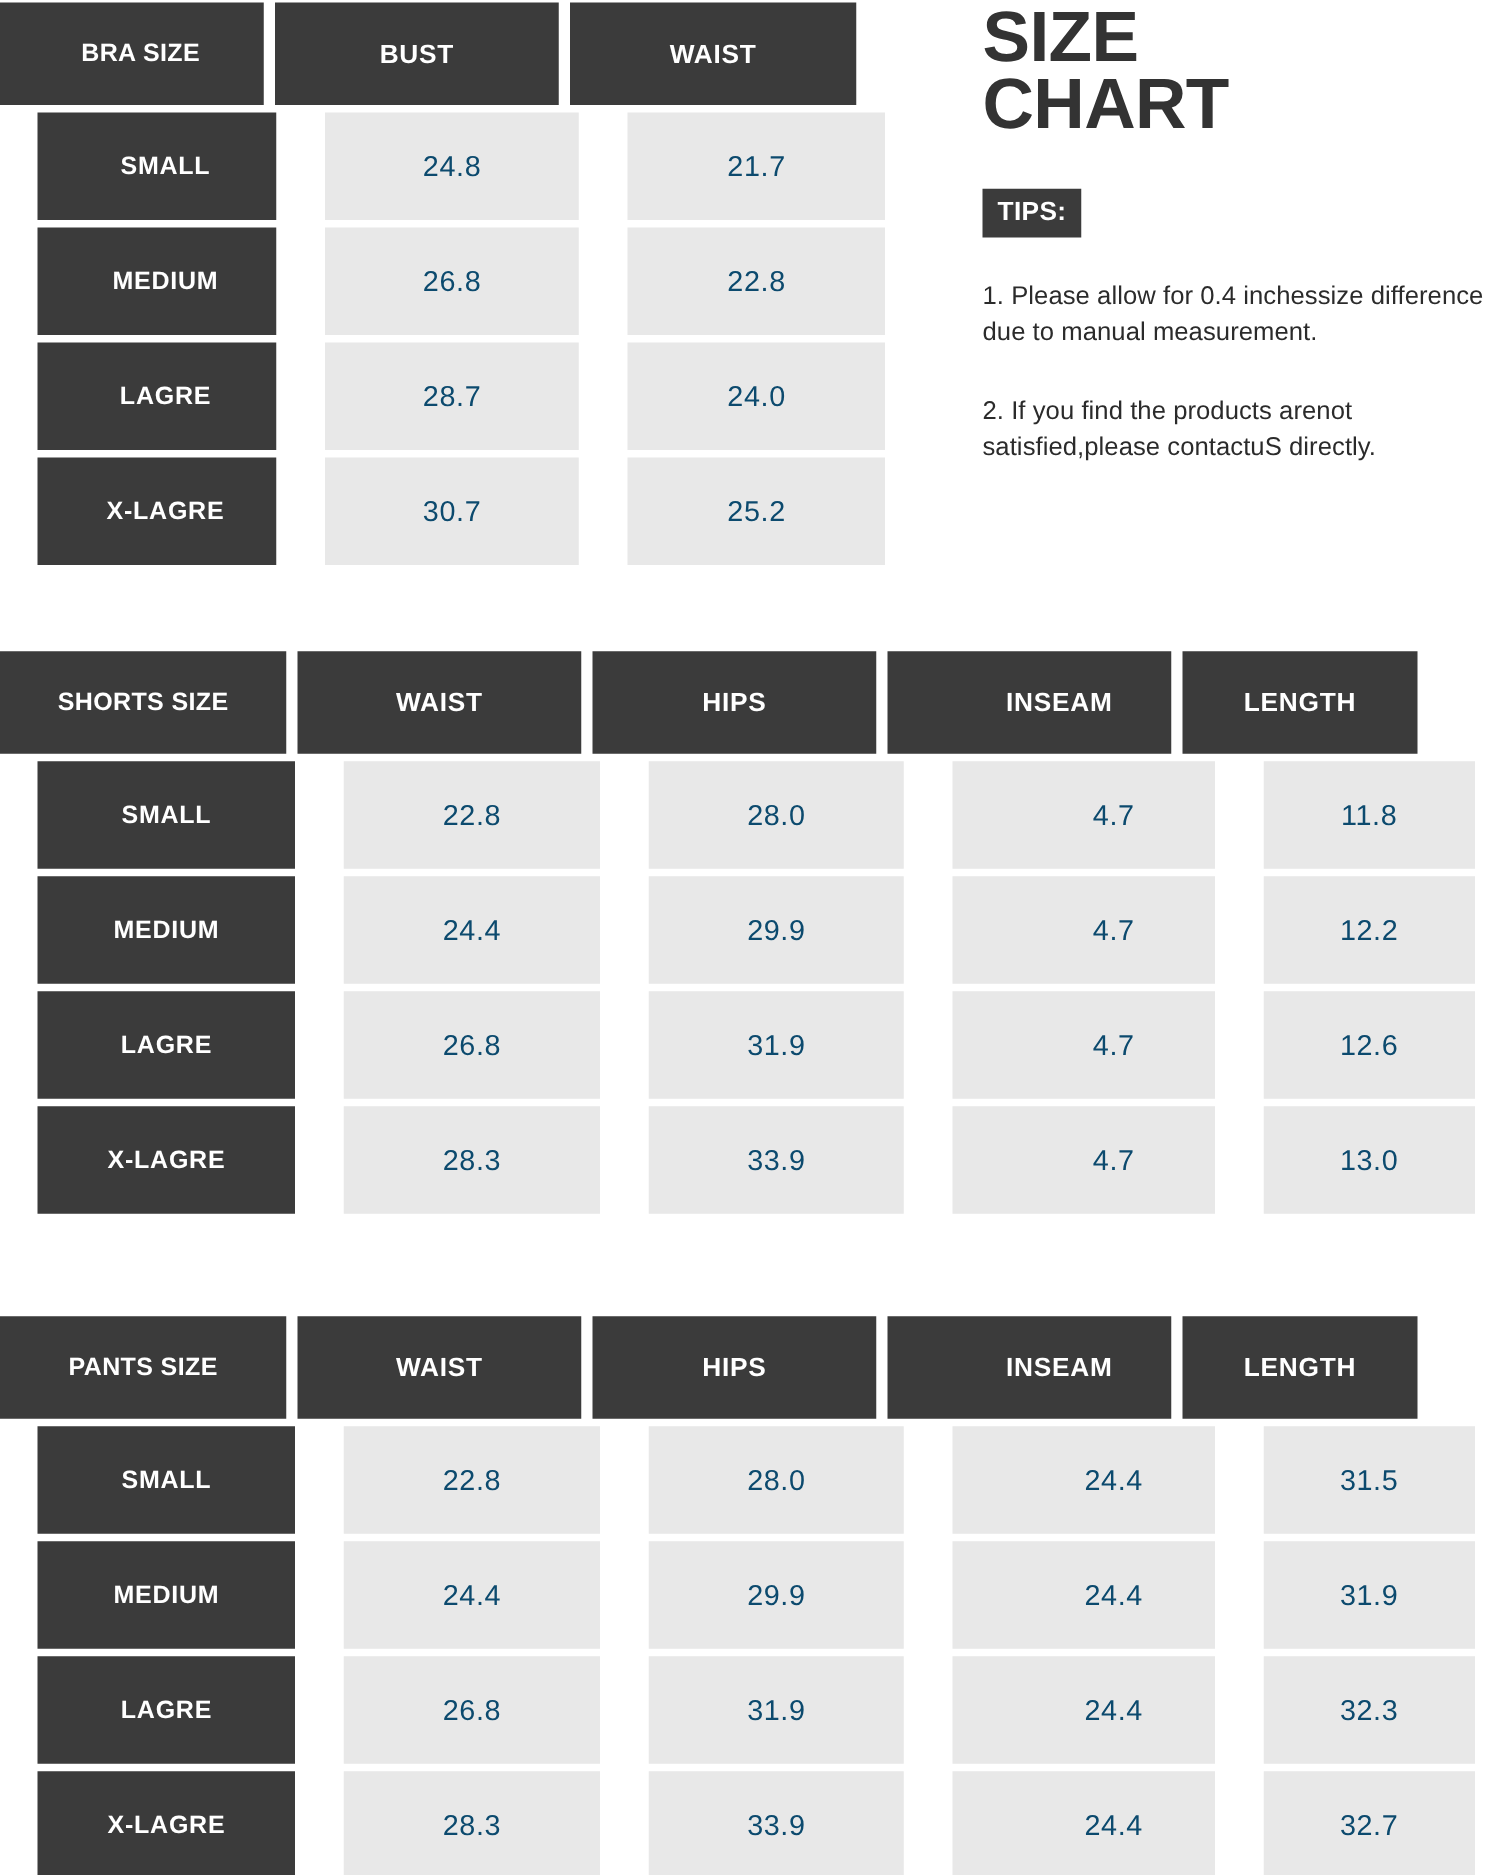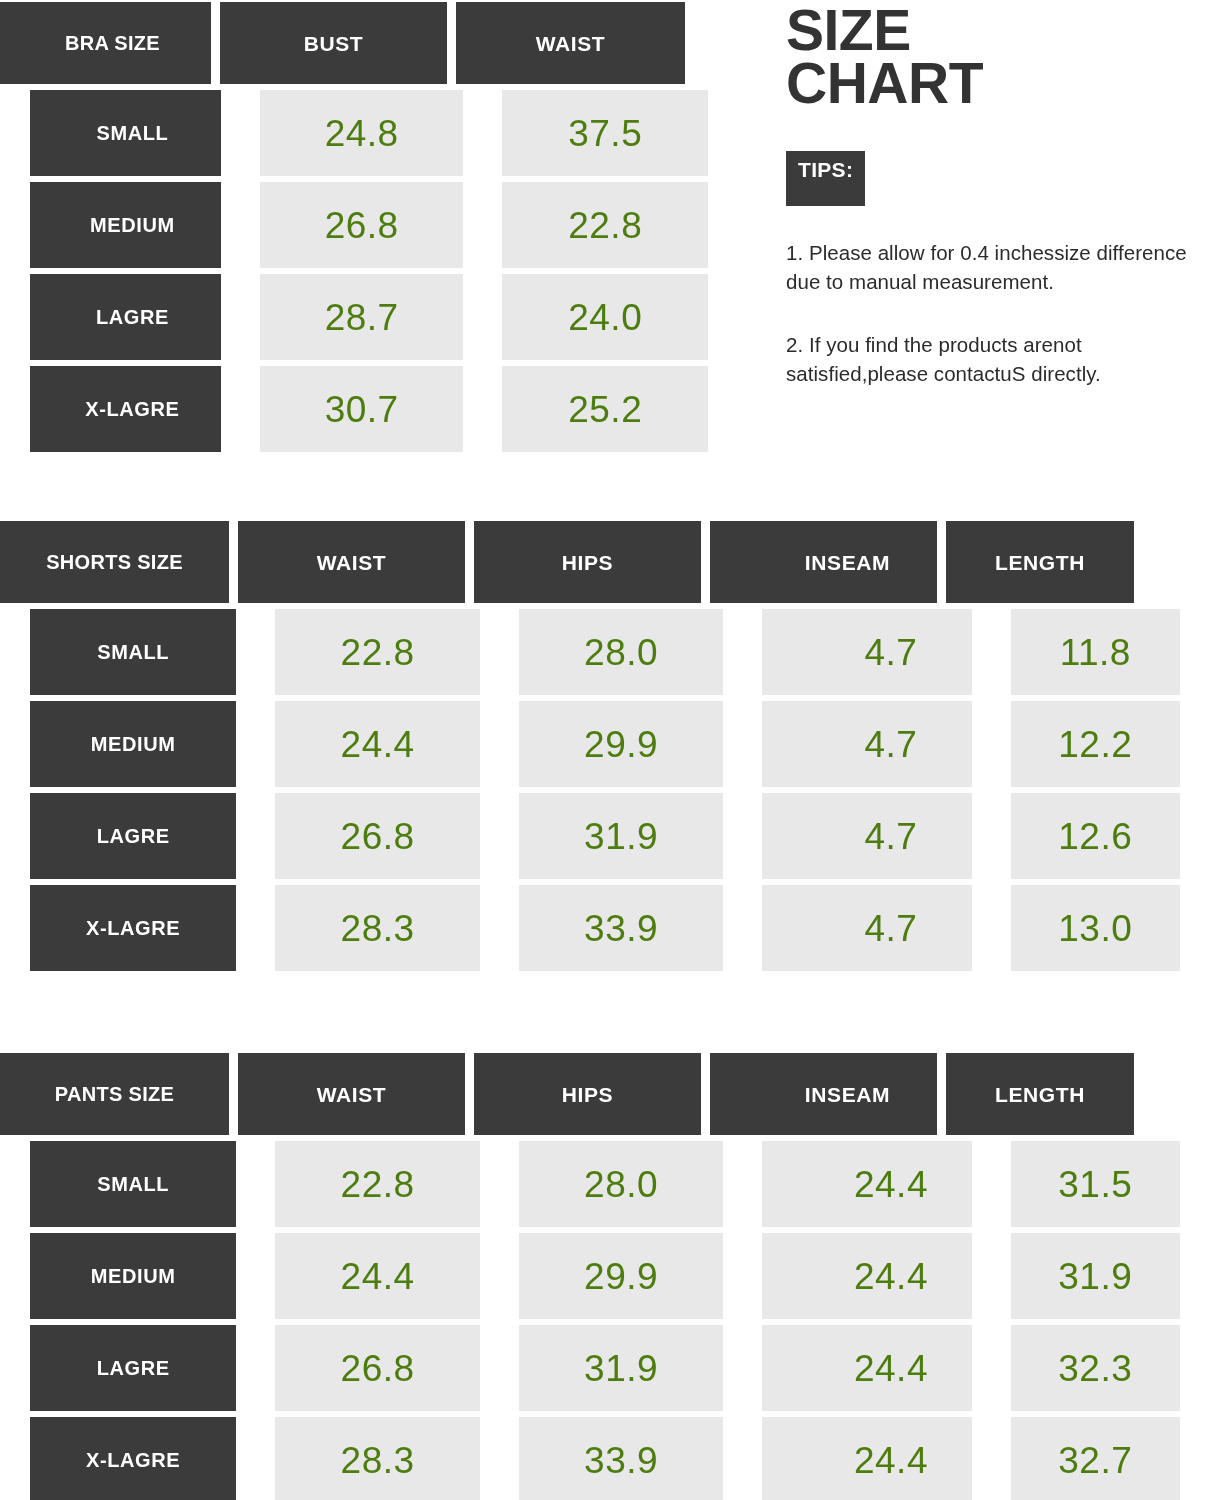--- a/index.html
+++ b/index.html
@@ -72,23 +72,23 @@
   }
   .cell-dark.size-lbl {
     font-size: 20px;
   }
   .cell-dark.hdr-wide {
     font-size: 20px;
     letter-spacing: 0.3px;
   }
   .cell-light {
     background: #e8e8e8;
-    color: #4d7c0f;
+    color: #0c4a6e;
     font-weight: 400;
-    font-size: 37px;
+    font-size: 23px;
     letter-spacing: 0.5px;
   }
 
   
   .info {
     position: absolute;
     left: 786px;
     top: 0;
     width: 420px;
   }
@@ -101,21 +101,21 @@
     margin: 4px 0 0 0;
     white-space: pre-line;
   }
   .tips-badge {
     display: inline-block;
     background: #3b3b3b;
     color: #ffffff;
     font-weight: 700;
     font-size: 21px;
     letter-spacing: 0.3px;
-    padding: 7px 12px 24px 12px;
+    padding: 7px 12px 8px 12px;
     margin-top: 41px;
   }
   .tip-para {
     font-size: 20.5px;
     line-height: 1.42;
     color: #2b2b2b;
     margin: 0;
     letter-spacing: 0.05px;
   }
   .tip-1 { margin-top: 32px; }
@@ -128,21 +128,21 @@
 
   <div class="table tbl-bra">
     <div class="row row-header">
       <div class="cell cell-dark hdr-wide c0">BRA SIZE</div>
       <div class="cell cell-dark c1">BUST</div>
       <div class="cell cell-dark c2">WAIST</div>
     </div>
     <div class="row row-data">
       <div class="cell cell-dark size-lbl c0">SMALL</div>
       <div class="cell cell-light c1">24.8</div>
-      <div class="cell cell-light c2">37.5</div>
+      <div class="cell cell-light c2">21.7</div>
     </div>
     <div class="row row-data">
       <div class="cell cell-dark size-lbl c0">MEDIUM</div>
       <div class="cell cell-light c1">26.8</div>
       <div class="cell cell-light c2">22.8</div>
     </div>
     <div class="row row-data">
       <div class="cell cell-dark size-lbl c0">LAGRE</div>
       <div class="cell cell-light c1">28.7</div>
       <div class="cell cell-light c2">24.0</div>

